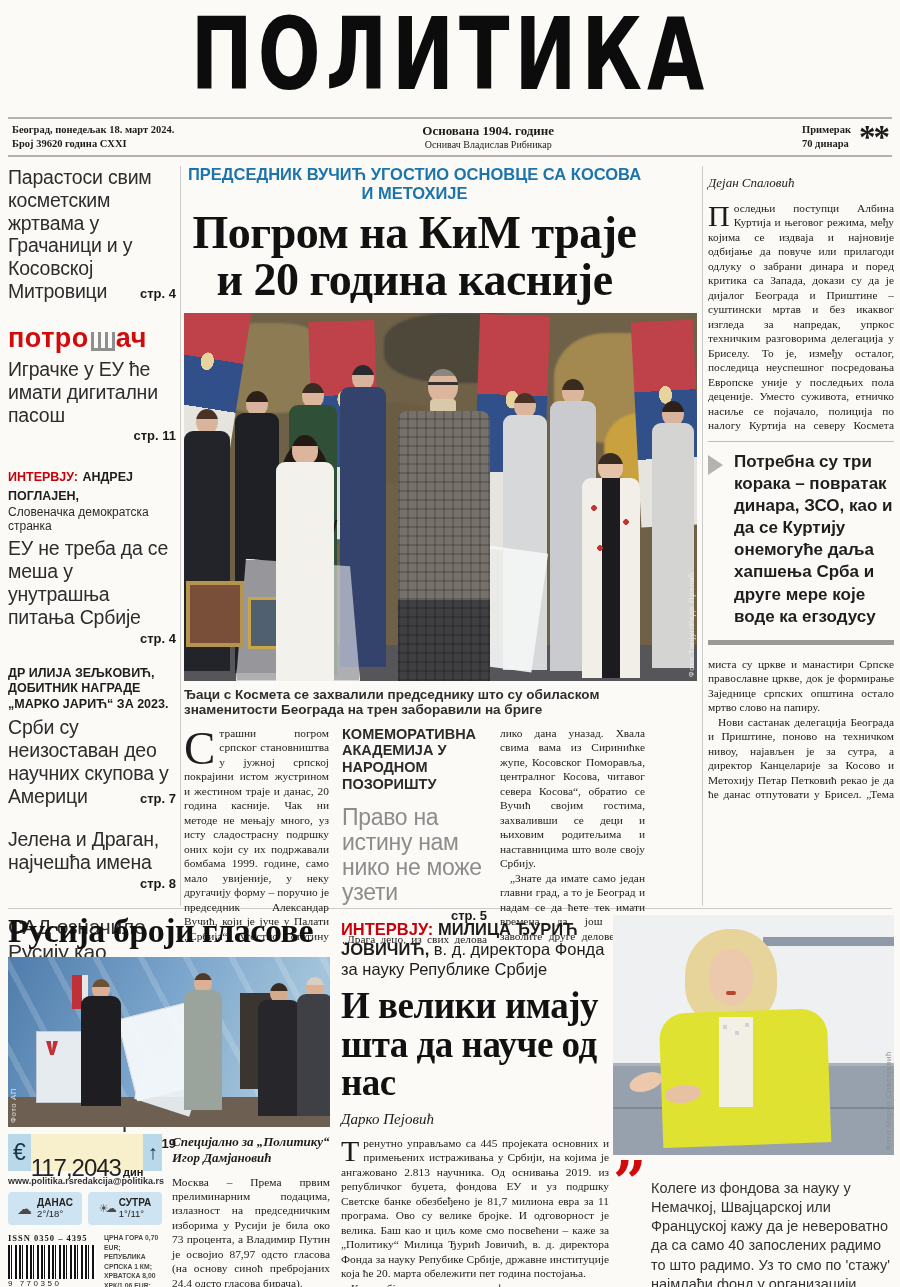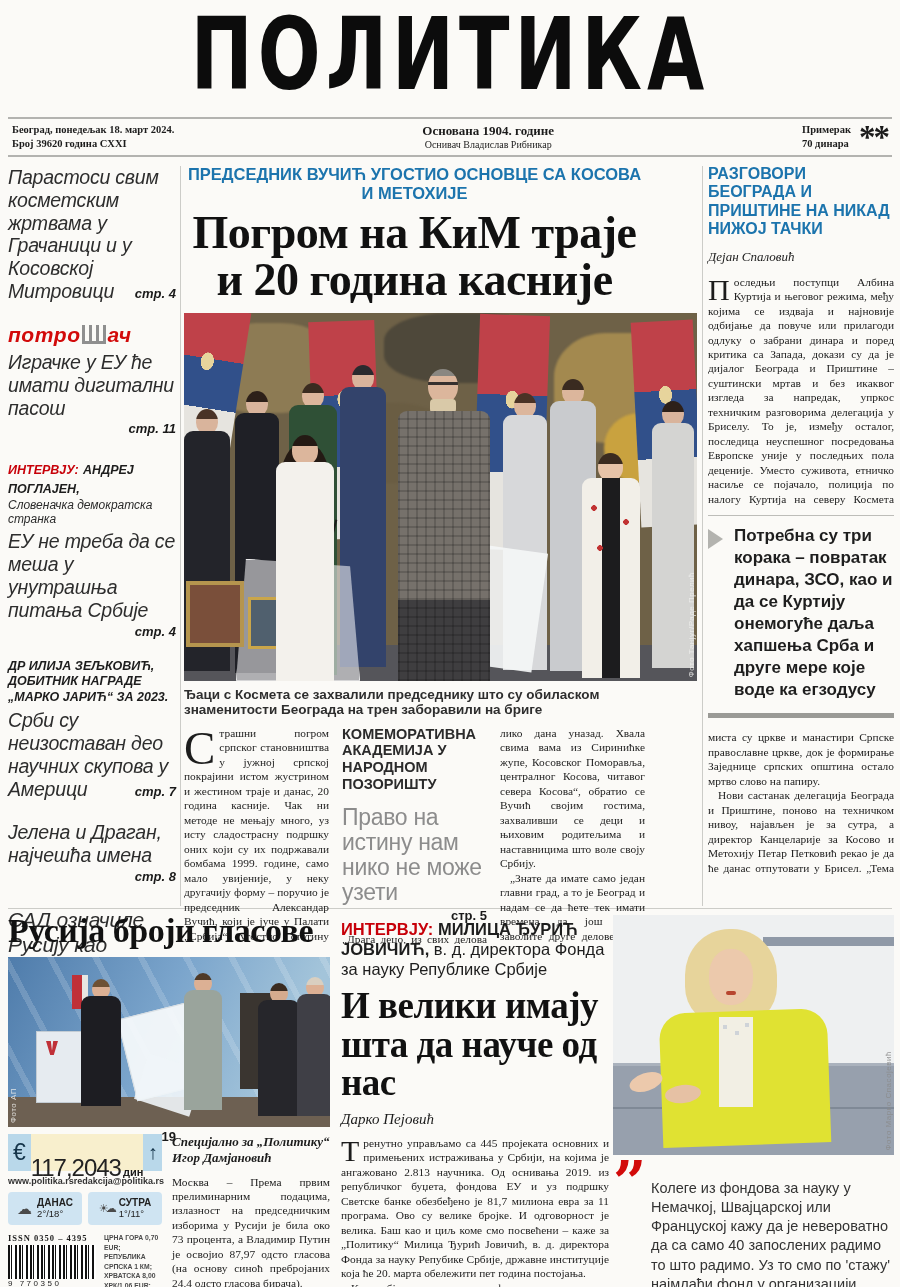--- a/index.html
+++ b/index.html
@@ -21,27 +21,27 @@
   .dl-right{display:flex;align-items:center;gap:8px;}
   .dl-right .lbl{line-height:1.35;text-align:left;}
   .stars{font-size:33px;font-weight:bold;letter-spacing:-2px;line-height:20px;}
 
   
   .vrule{position:absolute;width:1px;background:#ccccc8;}
   .hrule{position:absolute;height:1px;background:#ccccc8;}
 
   
   .sidebar{position:absolute;left:8px;top:166px;width:168px;font-family:"Liberation Sans",sans-serif;}
-  .sb-item{position:relative;margin-bottom:14px;font-style:italic;}
+  .sb-item{position:relative;margin-bottom:14px;}
   .sb-title{font-size:19.5px;line-height:1.17;color:#2d2d2d;letter-spacing:-0.2px;}
   .sb-page{text-align:right;font-size:13px;font-weight:bold;color:#1a1a1a;margin-top:-17px;}
   .sb-kick-red{color:#c70009;font-weight:bold;font-size:12.5px;}
   .sb-kick{font-weight:bold;font-size:12.5px;color:#1d1d1d;line-height:1.25;}
   .sb-kick-sub{font-size:12px;color:#2b2b2b;line-height:1.2;}
-  .potrosac{font-size:21px;font-weight:bold;color:#d20a0a;letter-spacing:0.5px;display:flex;align-items:flex-end;margin-bottom:4px;text-align:center;}
+  .potrosac{font-size:27px;font-weight:bold;color:#d20a0a;letter-spacing:0.5px;display:flex;align-items:flex-end;margin-bottom:4px;text-align:center;}
   .sh-glyph{display:inline-block;width:24px;height:19px;margin:0 1px 3px 2px;
         background:repeating-linear-gradient(90deg,#8f8f8f 0 3px,transparent 3px 7px);border-bottom:3px solid #8f8f8f;}
   .pogledi{display:flex;gap:8px;}
   .pg-photo{position:relative;width:62px;height:100px;background:#a4aeb5;overflow:hidden;flex:none;}
   .pg-hair{position:absolute;left:10px;top:6px;width:42px;height:20px;border-radius:50% 50% 0 0;background:#a8a8a6;}
   .pg-face{position:absolute;left:12px;top:12px;width:38px;height:44px;border-radius:45%;background:#d5af92;}
   .pg-glasses{position:absolute;left:15px;top:28px;width:32px;height:8px;border:2px solid #2b2b2b;border-radius:3px;background:rgba(255,255,255,.15);}
   .pg-body{position:absolute;left:0px;top:52px;width:62px;height:48px;border-radius:14px 14px 0 0;background:#41333a;}
   .pg-text{flex:1;}
   .pg-label{font-size:13px;font-weight:bold;color:#1d1d1d;}
@@ -326,21 +326,20 @@
       </div>
       <div class="col" data-name="article-column-3">
         <p data-name="body-paragraph">лико дана уназад. Хвала свима вама из Сиринићке жупе, Косовског Поморавља, централног Косова, читавог севера Косова“, обратио се Вучић својим гостима, захваливши се деци и њиховим родитељима и наставницима што воле своју Србију.</p>
         <p style="text-indent:10px;" data-name="body-paragraph">„Знате да имате само један главни град, а то је Београд и надам се да ћете тек имати времена да још више заволите друге делове своје српске отаџбине“, додао је председник. Он је посебно поздравио децу која долазе из Бањске, коју је назвао „јуначком“ и нагласио да неки данас покушавају да је прогласе местом зла, не знајући колико су патње и зла донели српском народу и на северу Косова и Метохије.</p>
 
       </div>
     </div>
   </div>
 
   <div class="rightcol" data-name="right-article">
-    <div class="kicker" data-name="right-article-kicker">РАЗГОВОРИ БЕОГРАДА И ПРИШТИНЕ НА НИКАД НИЖОЈ ТАЧКИ</div>
     <div class="byline" data-name="right-article-byline">Дејан Спаловић</div>
     <div class="rbody" data-name="right-article-body">
       <p data-name="body-paragraph"><span class="dc dc-med" data-name="drop-cap">П</span><span data-name="body-text">оследњи поступци Албина Куртија и његовог режима, међу којима се издваја и најновије одбијање да повуче или прилагоди одлуку о забрани динара и поред критика са Запада, докази су да је дијалог Београда и Приштине – суштински мртав и без икаквог изгледа за напредак, упркос техничким разговорима делегација у Бриселу. То је, између осталог, последица неуспешног посредовања Европске уније у последњих пола деценије. Уместо суживота, етничко насиље се појачало, полиција по налогу Куртија на северу Космета маршира с дугим цевима, а на све то једностраном одлуком привремених приштинских институција укинут је платни промет према централној Србији... На мети албанских екстре-</span></p>
     </div>
     <div class="pullquote" data-name="pull-quote-box">
       <div class="pq-tri" data-name="triangle-bullet-icon"></div>
       <div class="pq-text" data-name="pull-quote-text">Потребна су три корака – повратак динара, ЗСО, као и да се Куртију онемогуће даља хапшења Срба и друге мере које воде ка егзодусу</div>
       <div class="pq-bar" data-name="thick-rule"></div>
     </div>
     <div class="rbody2" data-name="right-article-body-2">

